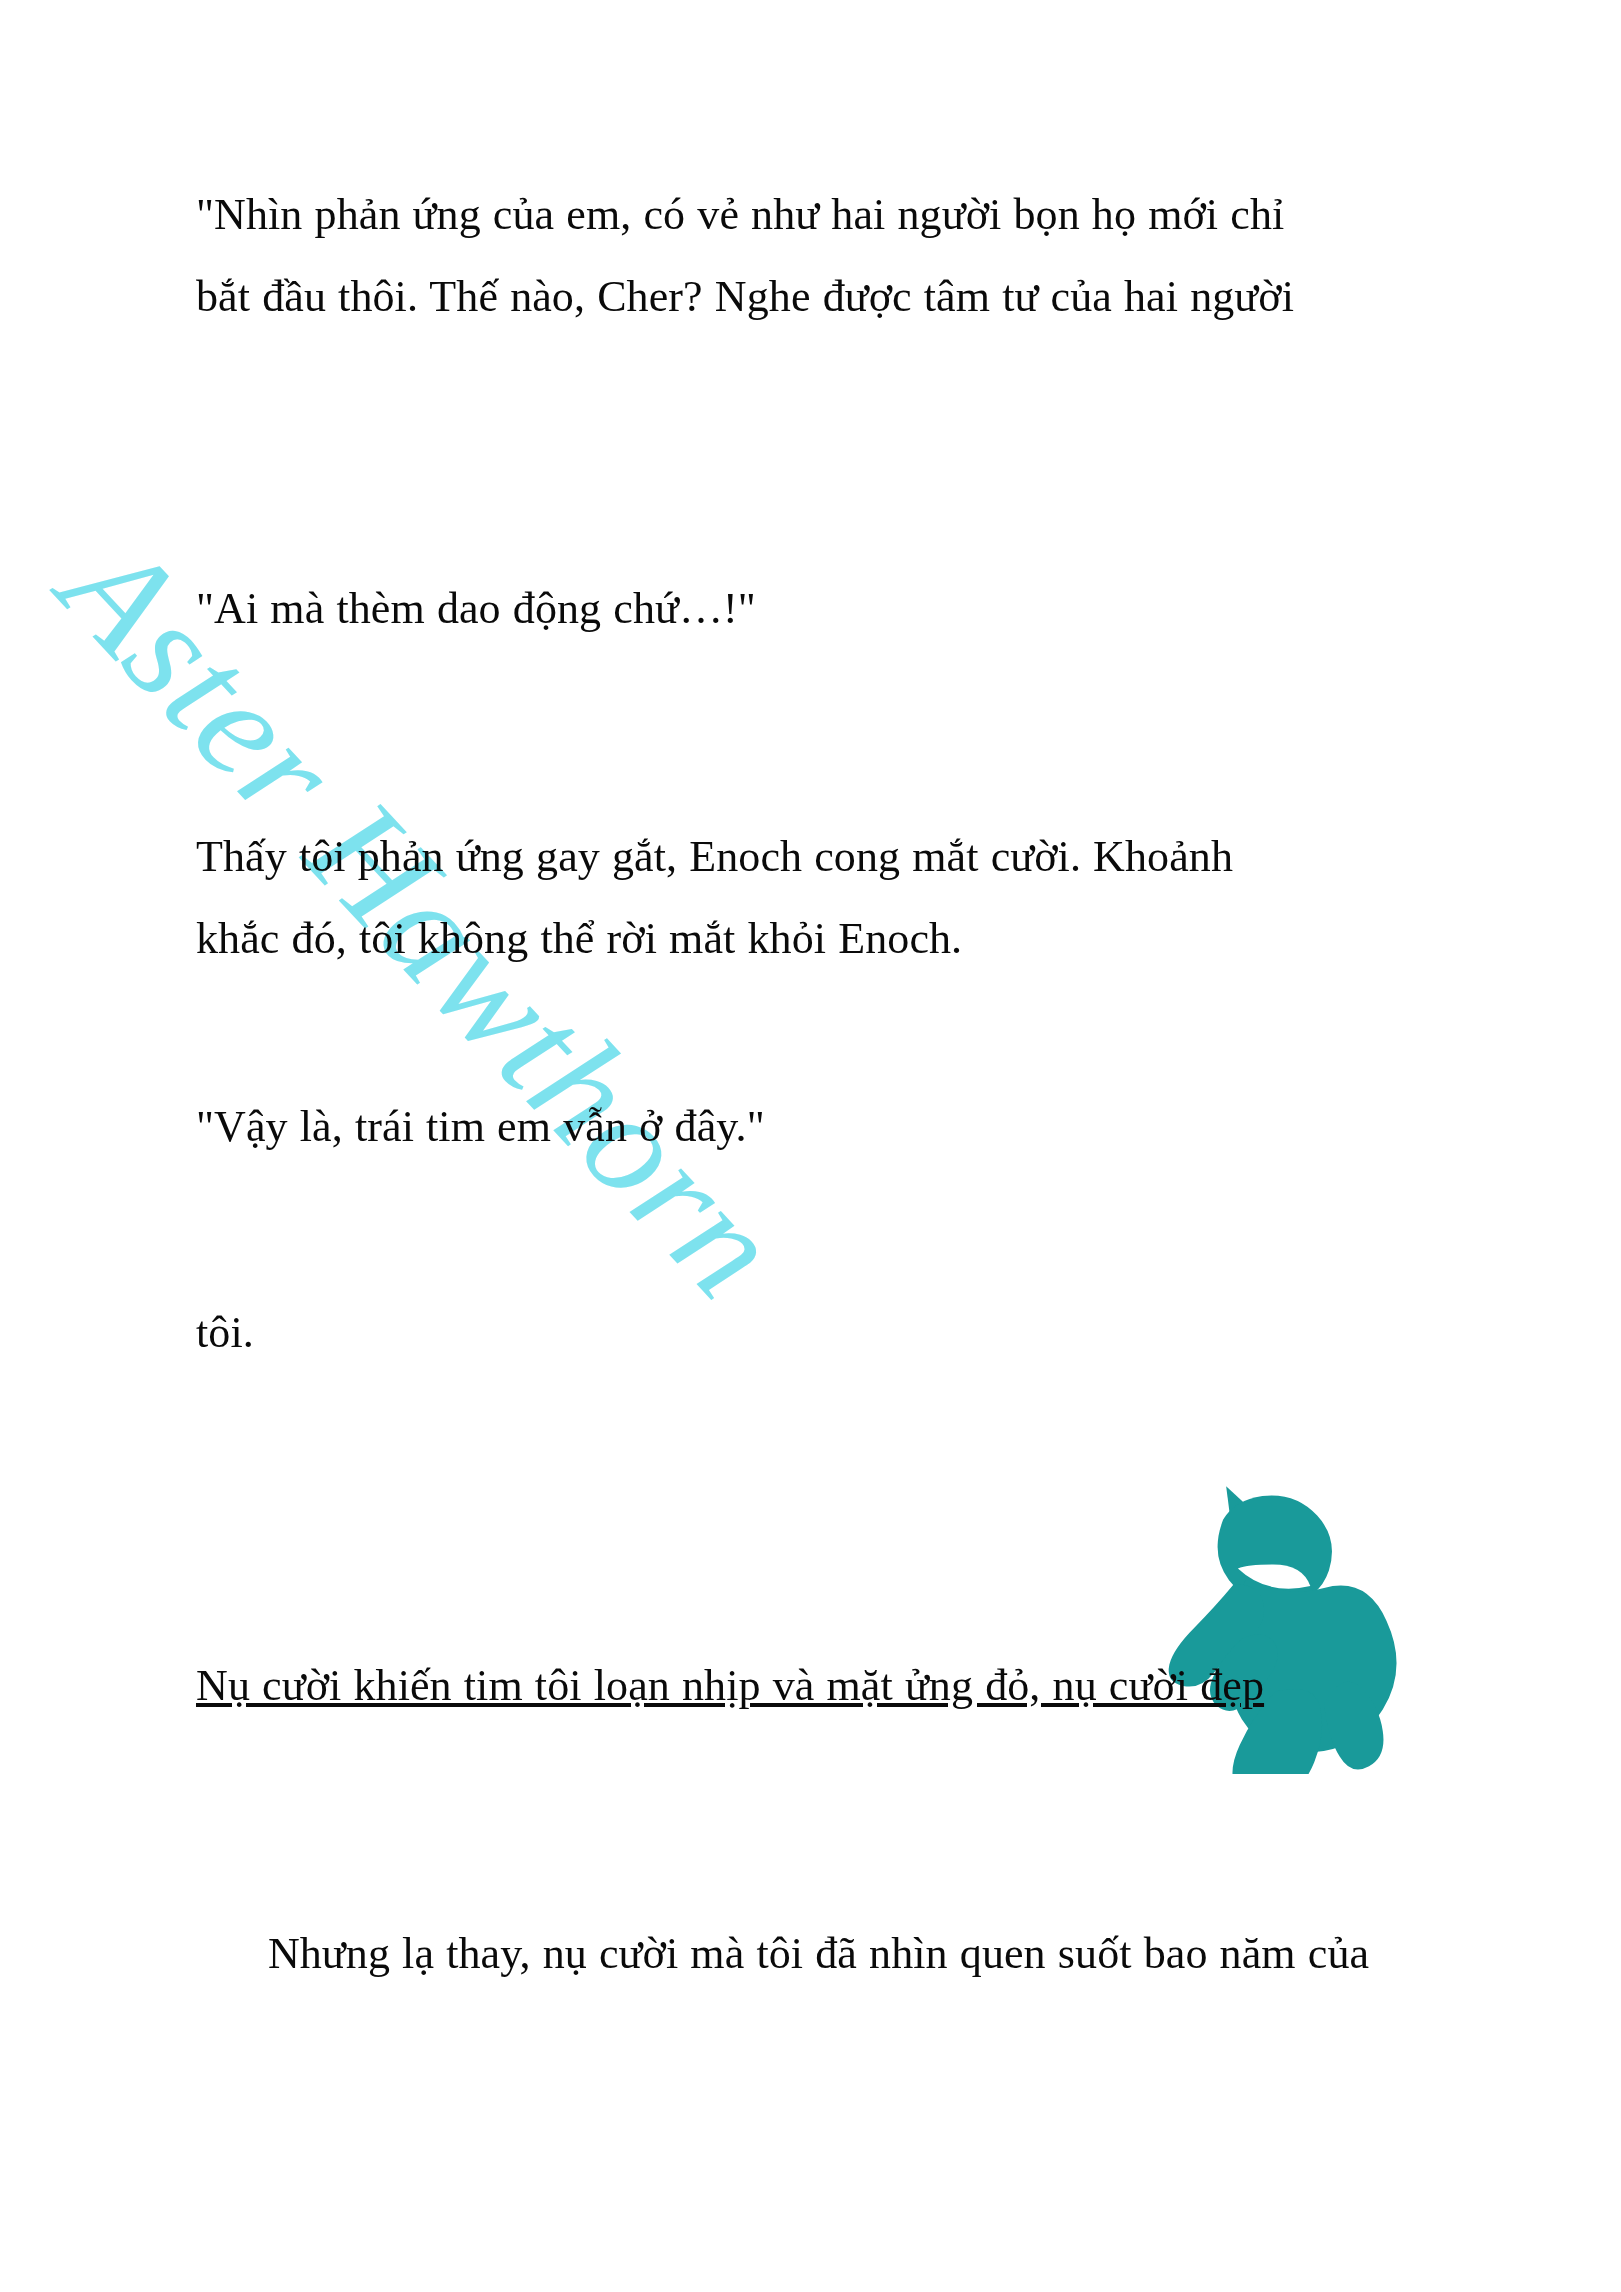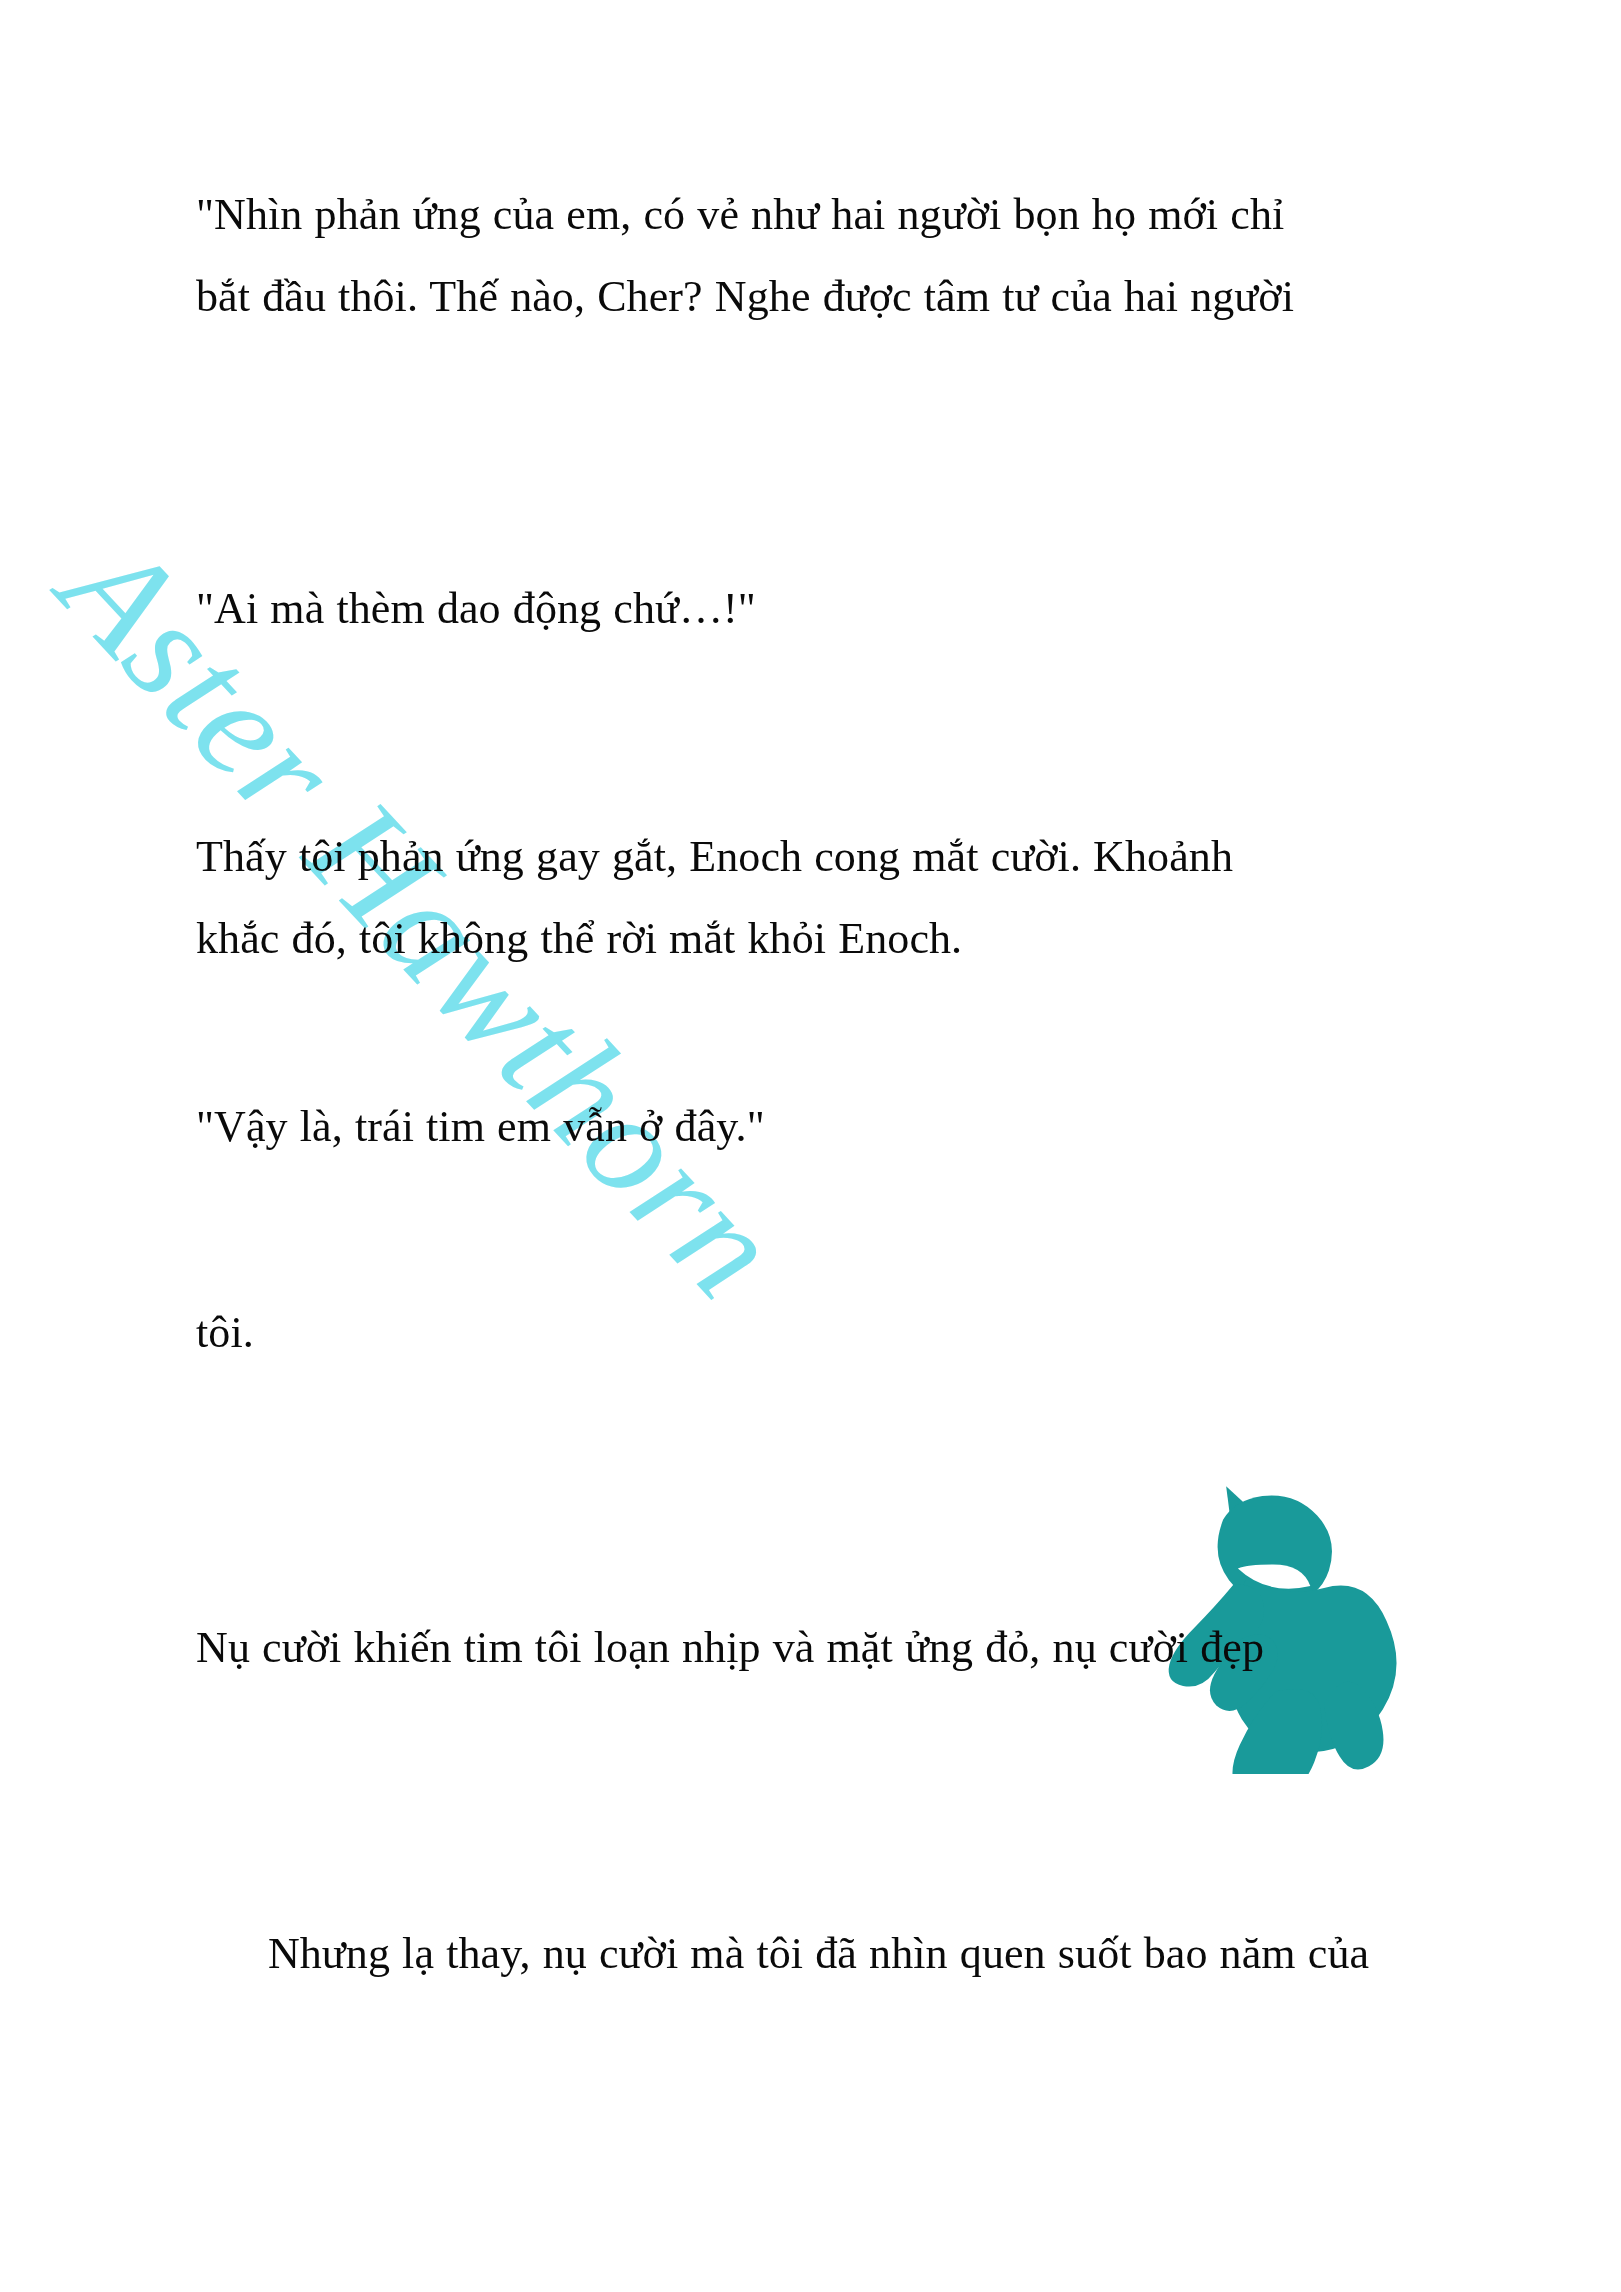--- a/index.html
+++ b/index.html
@@ -72,21 +72,21 @@
     text-align: left;
     letter-spacing: 0.1px;
     word-spacing: 1px;
   }
 
   .p1 { top: 174px; }
   .p2 { top: 568px; }
   .p3 { top: 816px; }
   .p4 { top: 1086px; }
   .p5 { top: 1292px; }
-  .p6 { top: 1607px; }
+  .p6 { top: 1645px; text-decoration: underline; }
   .p7 { top: 1913px; text-align: center; }
 
   
   .para .ln { display: block; }
 </style>
 </head>
 <body>
 
 <div class="page">
 

